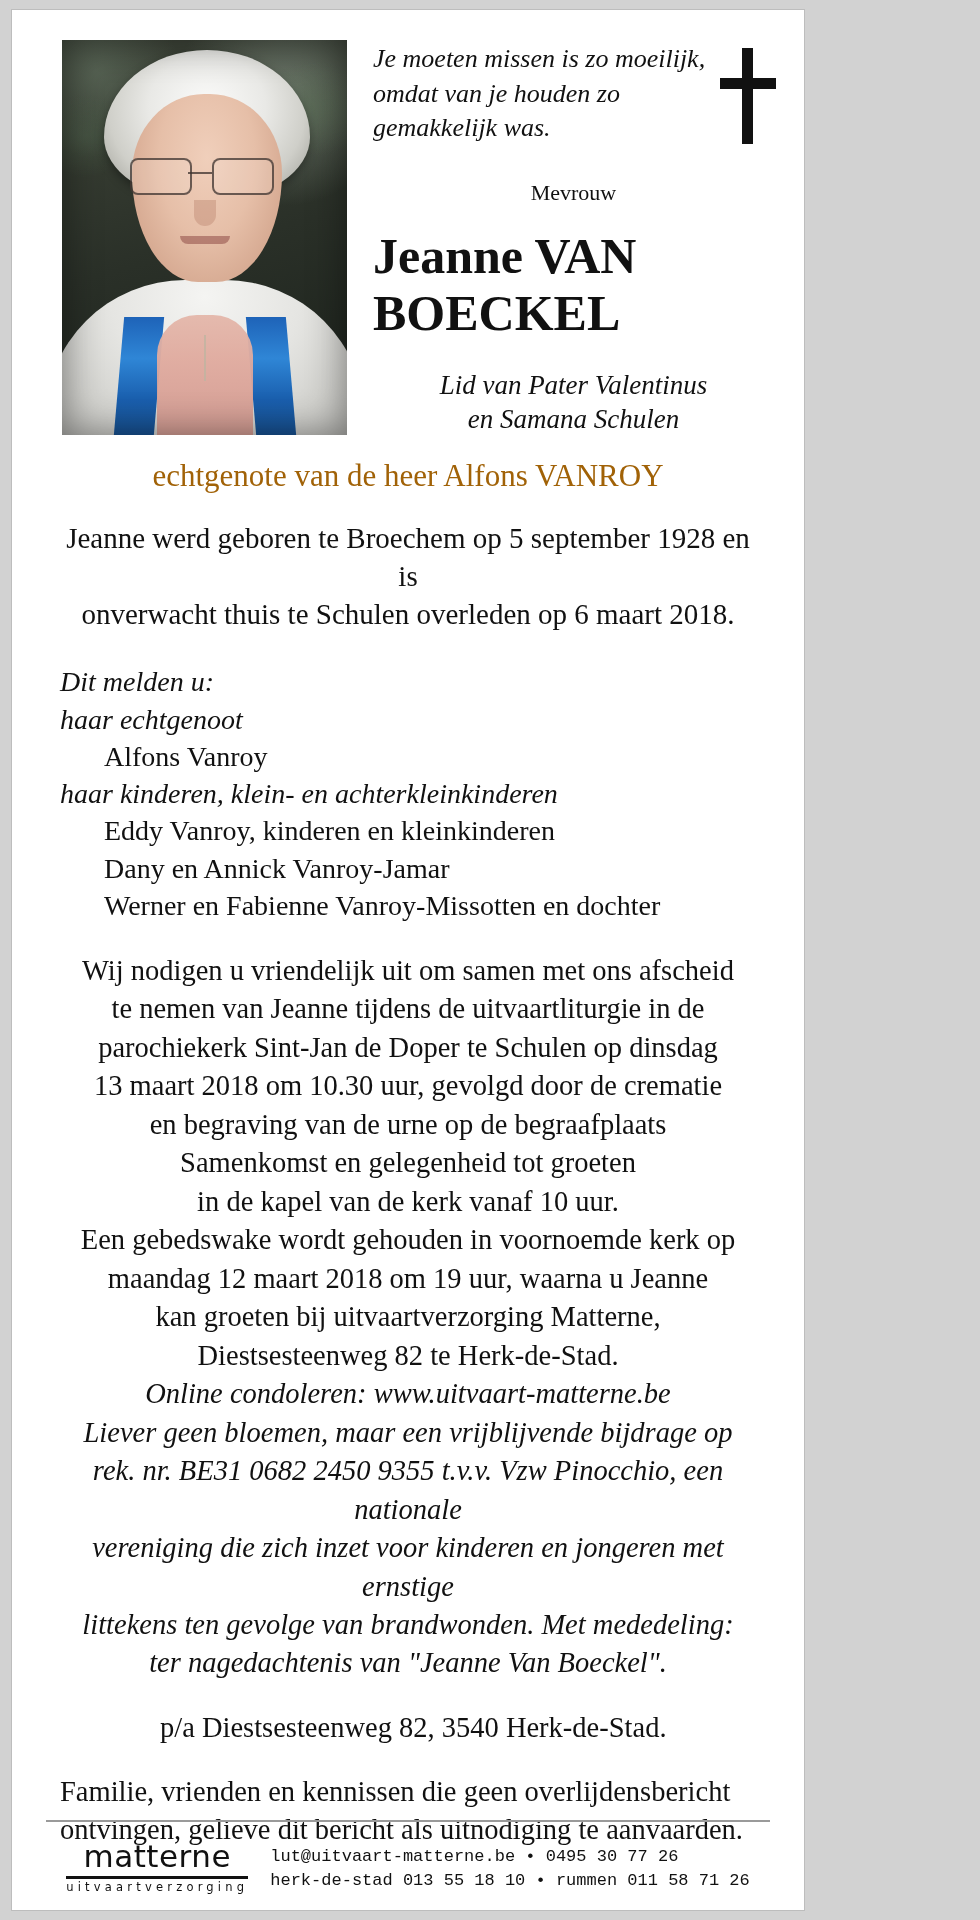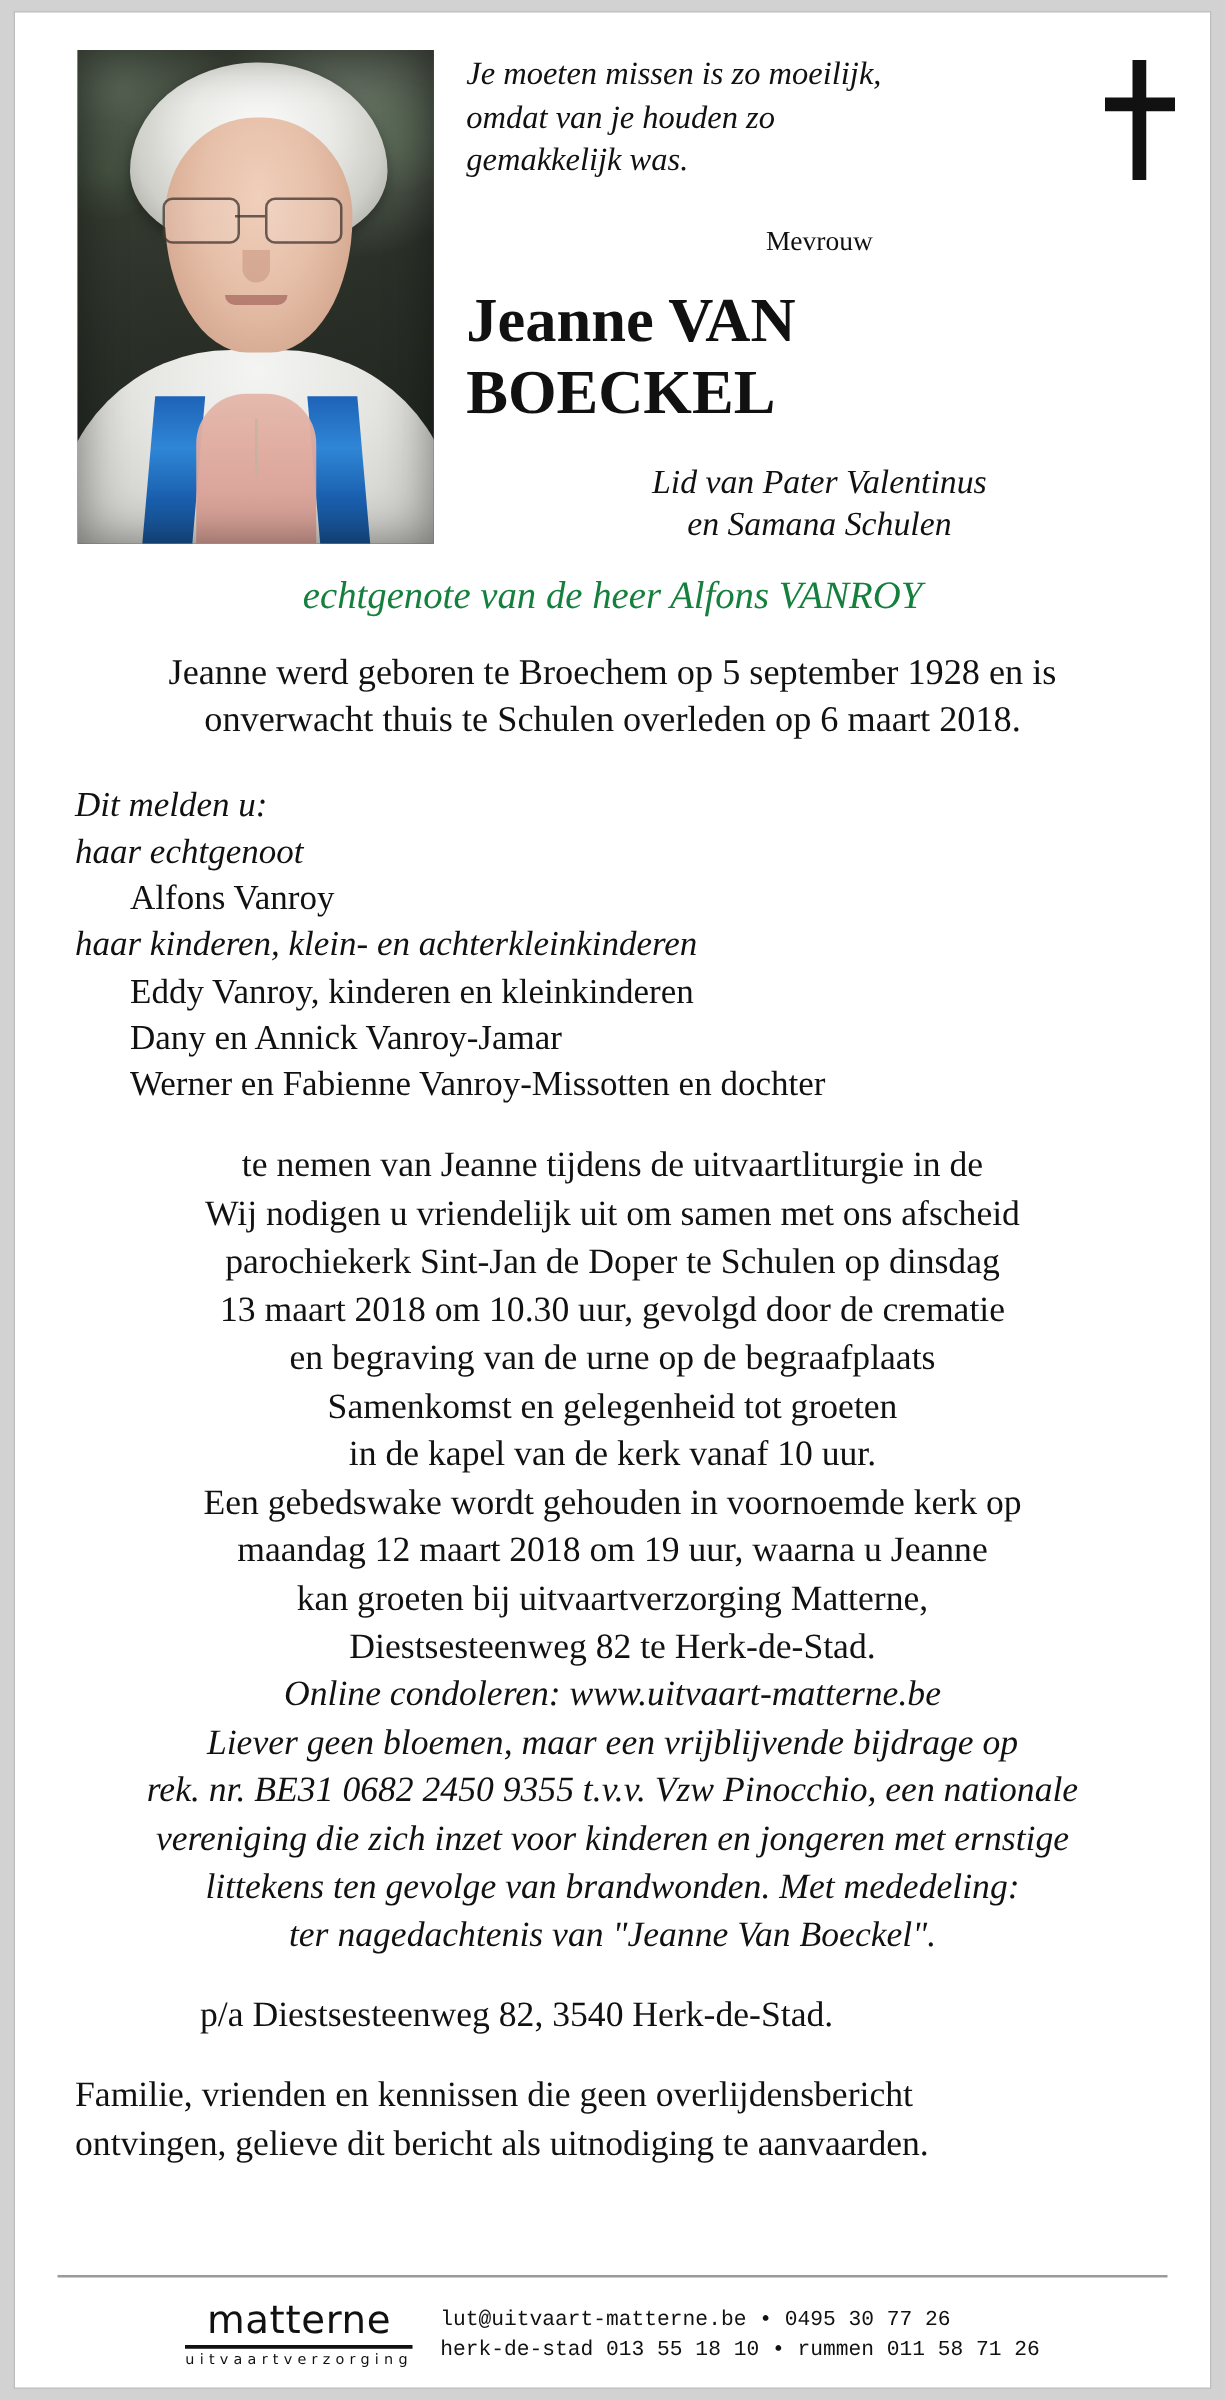--- a/index.html
+++ b/index.html
@@ -15,21 +15,21 @@
     position: relative;
     width: 980px;
     height: 1920px;
     background: #d2d2d2;
     overflow: hidden;
     box-sizing: border-box;
     padding: 10px 12px 10px 12px;
   }
   .card {
     position: relative;
-    width: 956px;
+    width: 792px;
     height: 1900px;
     background: #ffffff;
     box-sizing: border-box;
     overflow: hidden;
     box-shadow: 0 0 0 1px #bdbdbd;
   }
 
   
   .top {
     display: flex;
@@ -196,23 +196,22 @@
   }
 
   
   .body-wrap {
     padding: 0 34px;
     box-sizing: border-box;
   }
   .echtgenote {
     text-align: center;
     font-size: 31px;
-    color: #15803d;
+    color: #a16207;
     margin-top: 22px;
-    font-style: italic;
   }
   .birthdeath {
     text-align: center;
     font-size: 29px;
     line-height: 1.30;
     color: #111;
     margin-top: 26px;
     padding: 0 18px;
   }
   .family {
@@ -358,22 +357,22 @@
         <div class="rel">Dit melden u:</div>
         <div class="rel">haar echtgenoot</div>
         <div class="nm">Alfons Vanroy</div>
         <div class="rel">haar kinderen, klein- en achterkleinkinderen</div>
         <div class="nm">Eddy Vanroy, kinderen en kleinkinderen</div>
         <div class="nm">Dany en Annick Vanroy-Jamar</div>
         <div class="nm">Werner en Fabienne Vanroy-Missotten en dochter</div>
       </div>
 
       <div class="invite">
+        <div>Wij nodigen u vriendelijk uit om samen met ons afscheid</div>
         <div>te nemen van Jeanne tijdens de uitvaartliturgie in de</div>
-        <div>Wij nodigen u vriendelijk uit om samen met ons afscheid</div>
         <div>parochiekerk Sint-Jan de Doper te Schulen op dinsdag</div>
         <div>13 maart 2018 om 10.30 uur, gevolgd door de crematie</div>
         <div>en begraving van de urne op de begraafplaats</div>
         <div>Samenkomst en gelegenheid tot groeten</div>
         <div>in de kapel van de kerk vanaf 10 uur.</div>
         <div>Een gebedswake wordt gehouden in voornoemde kerk op</div>
         <div>maandag 12 maart 2018 om 19 uur, waarna u Jeanne</div>
         <div>kan  groeten bij uitvaartverzorging Matterne,</div>
         <div>Diestsesteenweg 82 te Herk-de-Stad.</div>
         <div class="it">Online condoleren: www.uitvaart-matterne.be</div>

